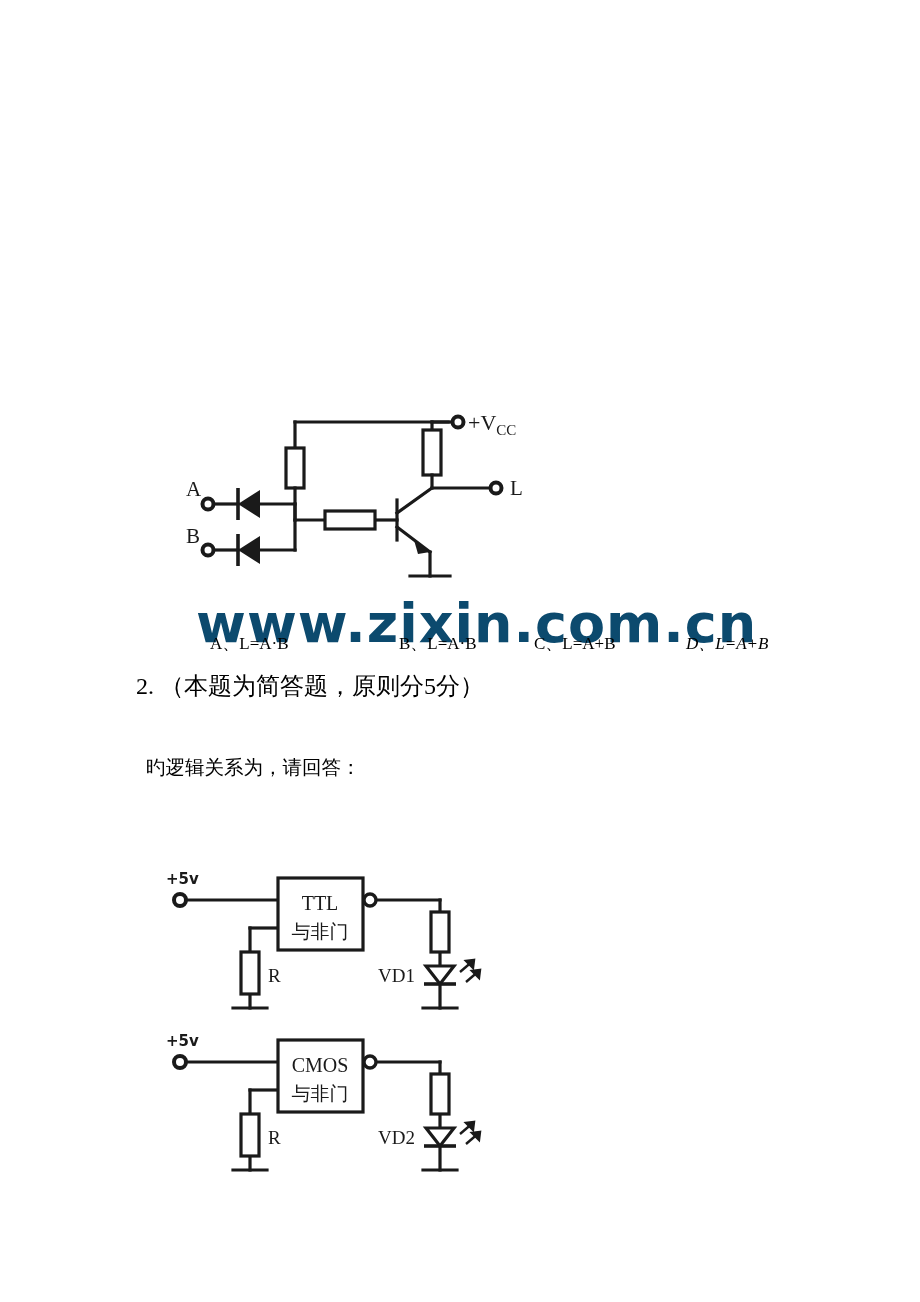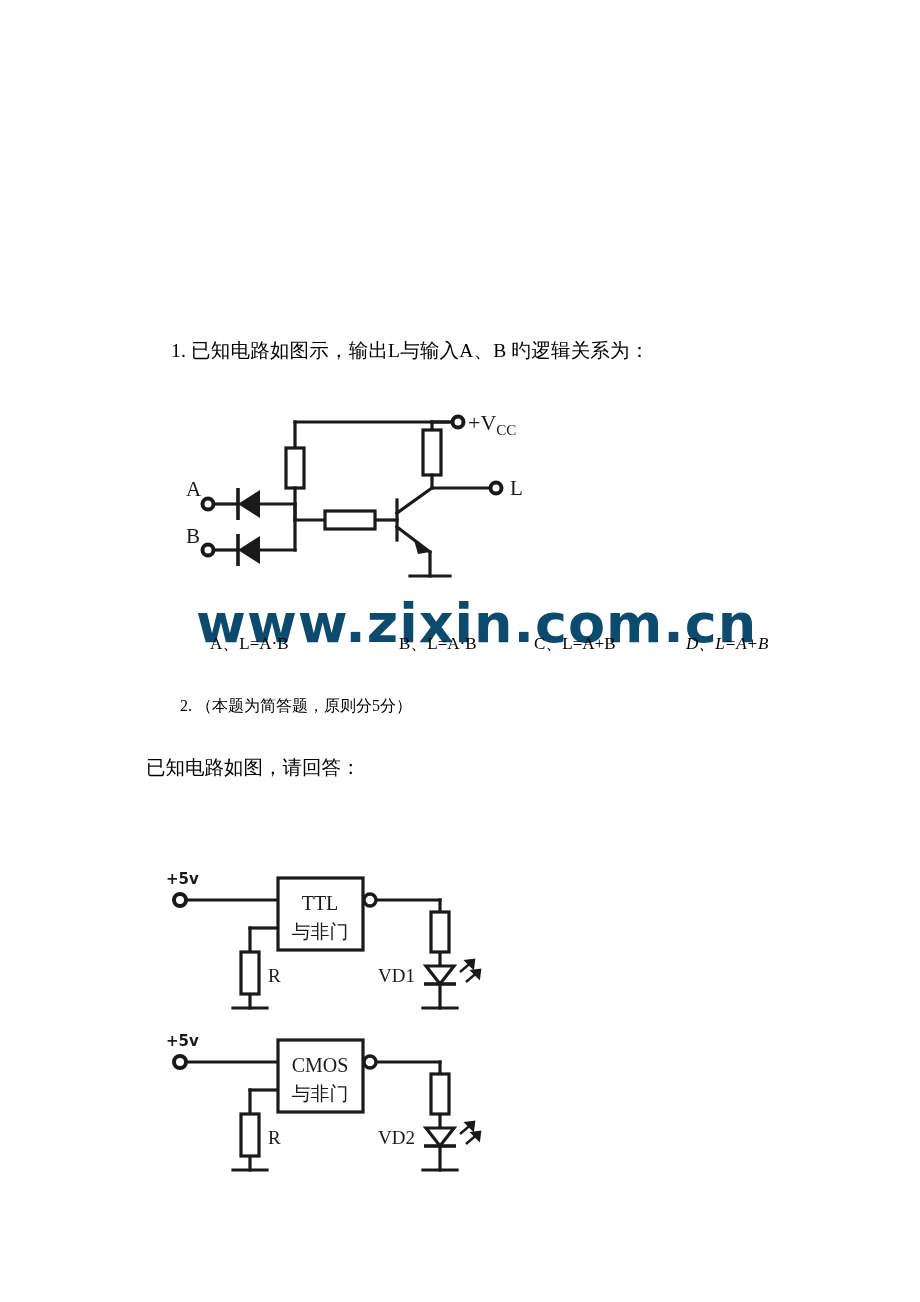--- a/index.html
+++ b/index.html
@@ -49,24 +49,23 @@
     top: 0;
   }
   .opt-a { left: 14px; }
   .opt-b { left: 163px; margin-left: 40px; }
   .opt-c { left: 338px; }
   .opt-d { left: 490px; font-style: italic; }
 
   .q2-text {
     position: absolute;
     left: 136px;
-    top: 696px;
-    font-size: 16px;
-    white-space: nowrap;
-    margin-left: 44px;
+    top: 670px;
+    font-size: 24px;
+    white-space: nowrap;
   }
 
   .q2-sub {
     position: absolute;
     left: 146px;
     top: 754px;
     font-size: 19.5px;
     white-space: nowrap;
   }
 
@@ -100,21 +99,20 @@
   }
   .cl-sans {
     font-family: "DejaVu Sans", "Liberation Sans", sans-serif;
   }
 </style>
 </head>
 <body>
 
 <div class="page">
 
-  <div class="q1-text">1. 已知电路如图示，输出L与输入A、B 旳逻辑关系为：</div>
 
   <div class="fig fig-1">
     <svg width="400" height="200" viewBox="0 0 400 200" xmlns="http://www.w3.org/2000/svg">
       <g stroke="#1a1a1a" stroke-width="3.2" fill="none" stroke-linecap="square">
 
         <line x1="135" y1="22" x2="288" y2="22"></line>
 
         <line x1="135" y1="22" x2="135" y2="48"></line>
 
         <line x1="272" y1="22" x2="272" y2="30"></line>
@@ -193,21 +191,21 @@
     <span class="opt opt-c">
       <span>C、</span><span>L=A+B</span>
     </span>
     <span class="opt opt-d">
       <span>D、</span><span>L=A+B</span>
     </span>
   </div>
 
   <div class="q2-text">2. （本题为简答题，原则分5分）</div>
 
-  <div class="q2-sub">已知电路如图，请回答：</div>
+  <div class="q2-sub">旳逻辑关系为，请回答：</div>
 
   <div class="fig fig-2">
     <svg width="420" height="340" viewBox="0 0 420 340" xmlns="http://www.w3.org/2000/svg">
 
       <g>
         <g stroke="#1a1a1a" stroke-width="3.2" fill="none" stroke-linecap="square">
 
           <line x1="57" y1="40" x2="148" y2="40"></line>
 
           <line x1="148" y1="68" x2="120" y2="68"></line>

